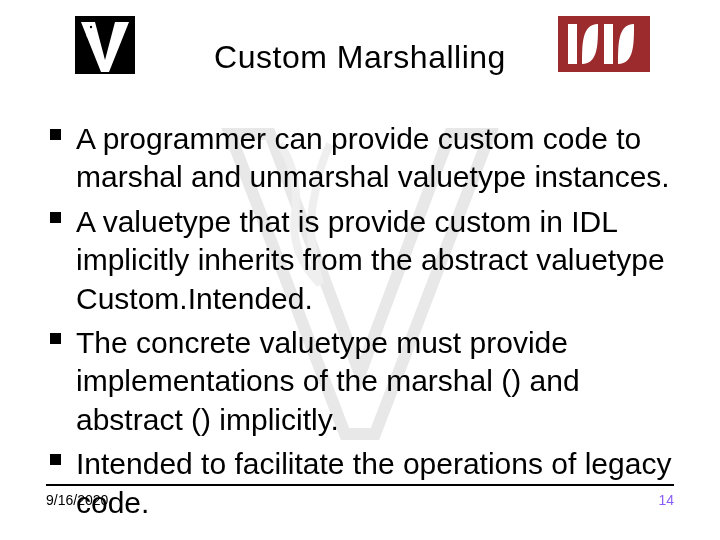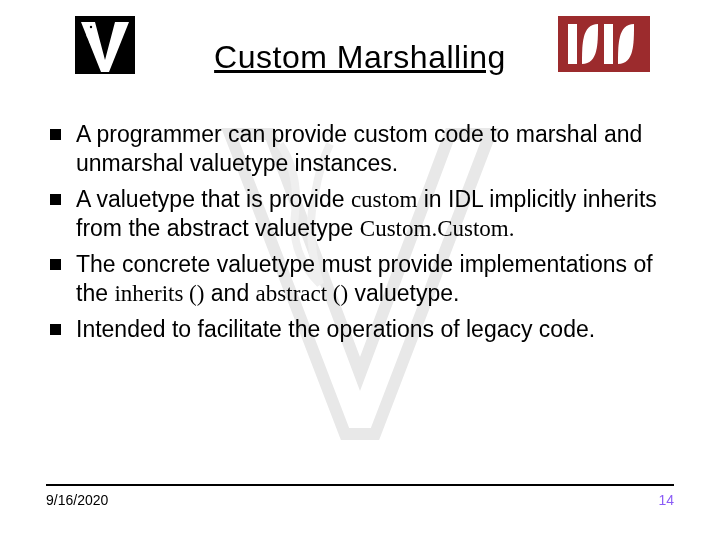--- a/index.html
+++ b/index.html
@@ -17,21 +17,20 @@
   .watermark svg { opacity: 1; }
 
   
   .header {
     display: flex;
     align-items: center;
     justify-content: center;
     padding-top: 24px;
     height: 90px;
     position: relative;
-    text-decoration: underline;
   }
   .header .title {
     font-size: 32px;
     font-weight: 400;
     text-align: center;
     letter-spacing: 0.5px;
     z-index: 3;
   }
   .logo-left, .logo-right {
     position: absolute;
@@ -49,34 +48,34 @@
   .content {
     position: relative;
     z-index: 3;
     margin-top: 30px;
     padding: 0 8px;
   }
   ul.bullets { list-style: none; }
   ul.bullets > li {
     position: relative;
     padding-left: 28px;
-    font-size: 23px;
+    font-size: 30px;
     line-height: 1.28;
     margin-bottom: 6px;
   }
   ul.bullets > li::before {
     content: "";
     position: absolute;
     left: 2px;
     top: 9px;
     width: 11px;
     height: 11px;
     background: #000;
   }
-  .code { font-family: Liberation Serif, serif; }
+  .code { font-family: Liberation Sans, sans-serif; }
   .sep { margin-top: 2px; }
 
   
   .footer {
     position: absolute;
     left: 46px;
     right: 46px;
     bottom: 32px;
     text-align: center;
   }
@@ -128,24 +127,24 @@
       </svg>
     </div>
   </div>
 
   <div class="content">
     <ul class="bullets">
       <li>
         <span>A programmer can provide custom code to marshal and unmarshal valuetype instances.</span>
       </li>
       <li>
-        <span>A valuetype that is provide </span><span class="code">custom</span><span> in IDL implicitly inherits from the abstract valuetype </span><span class="code">Custom.Custom.</span>
+        <span>A valuetype that is provide </span><span class="code">custom</span><span> in IDL implicitly inherits from the abstract valuetype </span><span class="code">Custom.Intended.</span>
       </li>
       <li class="sep">
-        <span>The concrete valuetype must provide implementations of the </span><span class="code">inherits ()</span><span> and </span><span class="code">abstract ()</span><span> valuetype.</span>
+        <span>The concrete valuetype must provide implementations of the </span><span class="code">marshal ()</span><span> and </span><span class="code">abstract ()</span><span> implicitly.</span>
       </li>
       <li class="sep">
         <span>Intended to facilitate the operations of legacy code.</span>
       </li>
     </ul>
   </div>
 
   <div class="footer">
     <div class="rule"></div>
     <div class="footer-row">

